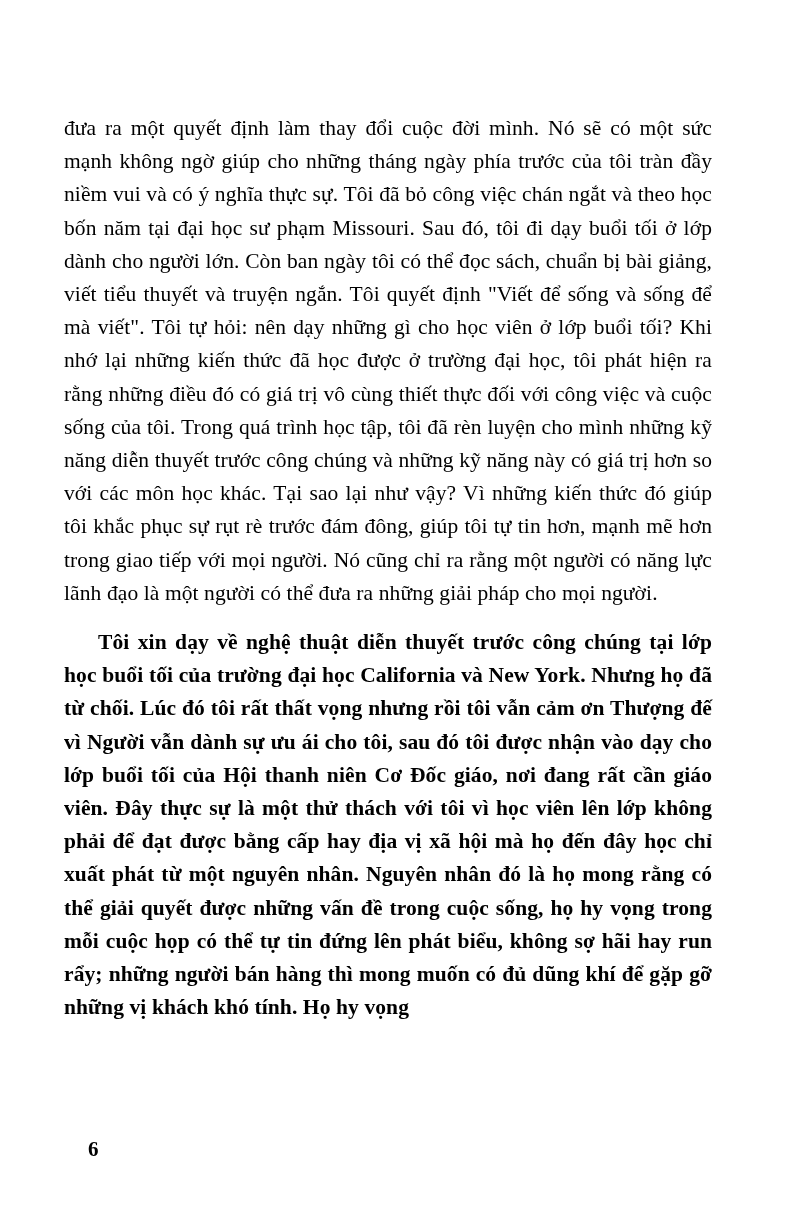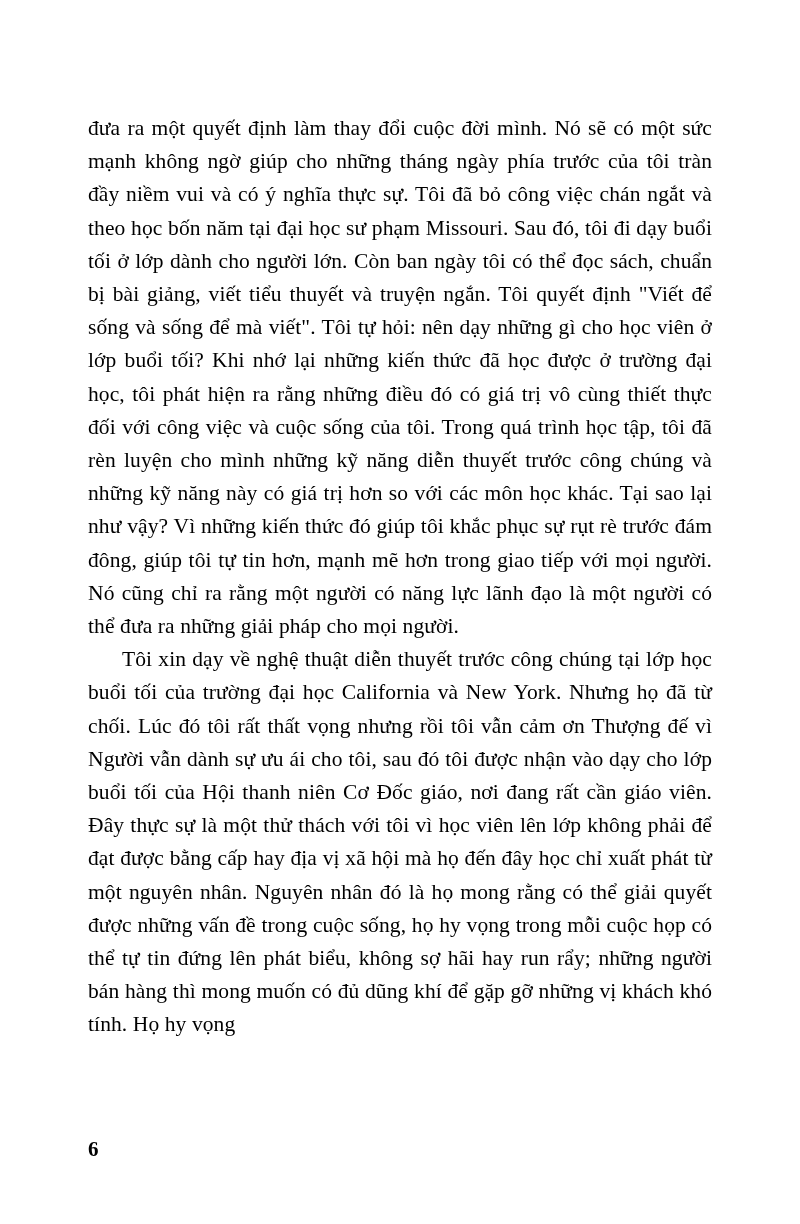--- a/index.html
+++ b/index.html
@@ -12,35 +12,36 @@
     background: #ffffff;
     font-family: "Liberation Serif", serif;
     color: #000000;
     overflow: hidden;
   }
   .page {
     position: relative;
     width: 800px;
     height: 1224px;
     box-sizing: border-box;
-    padding: 112px 88px 0 88px;
+    padding: 112px 88px 0 64px;
   }
   .body-text {
     font-size: 21.5px;
     line-height: 33.2px;
     text-align: justify;
     text-justify: inter-word;
     letter-spacing: 0.1px;
   }
   .para {
     margin: 0;
   }
   .para + .para {
-    margin-top: 0;
+    margin-top: 16px;
     text-indent: 34px;
+    font-weight: bold;
   }
   .page-number {
     position: absolute;
     left: 88px;
     bottom: 62px;
     font-size: 21px;
     font-family: "Liberation Serif", serif;
     font-weight: bold;
     letter-spacing: 0.2px;
   }

